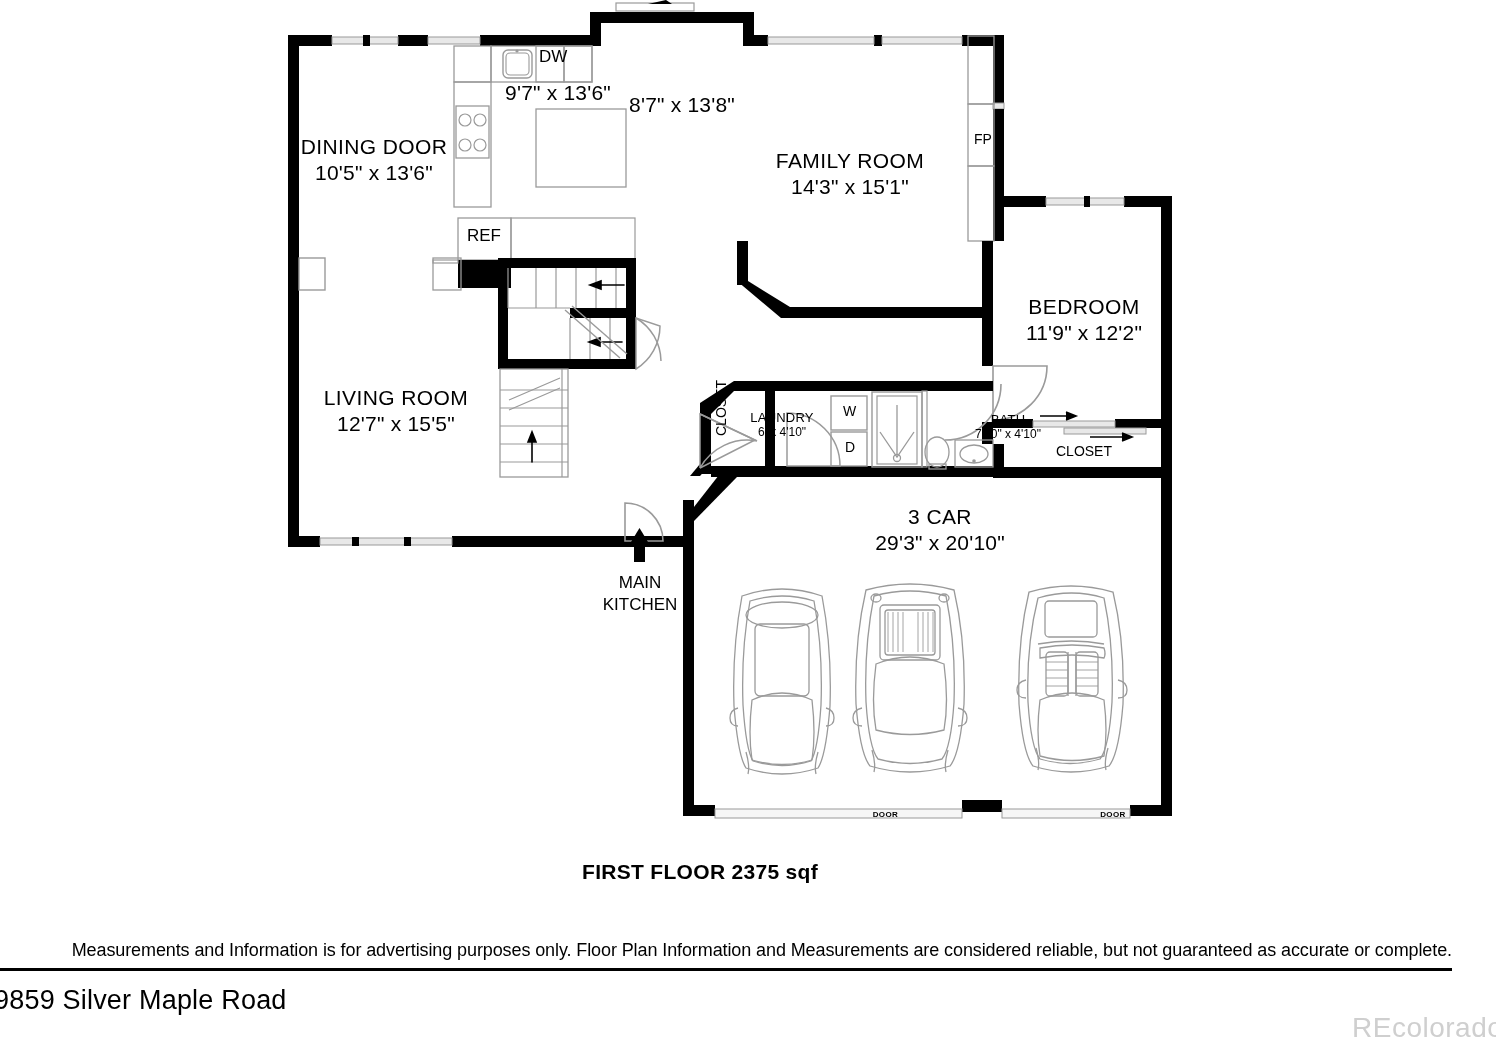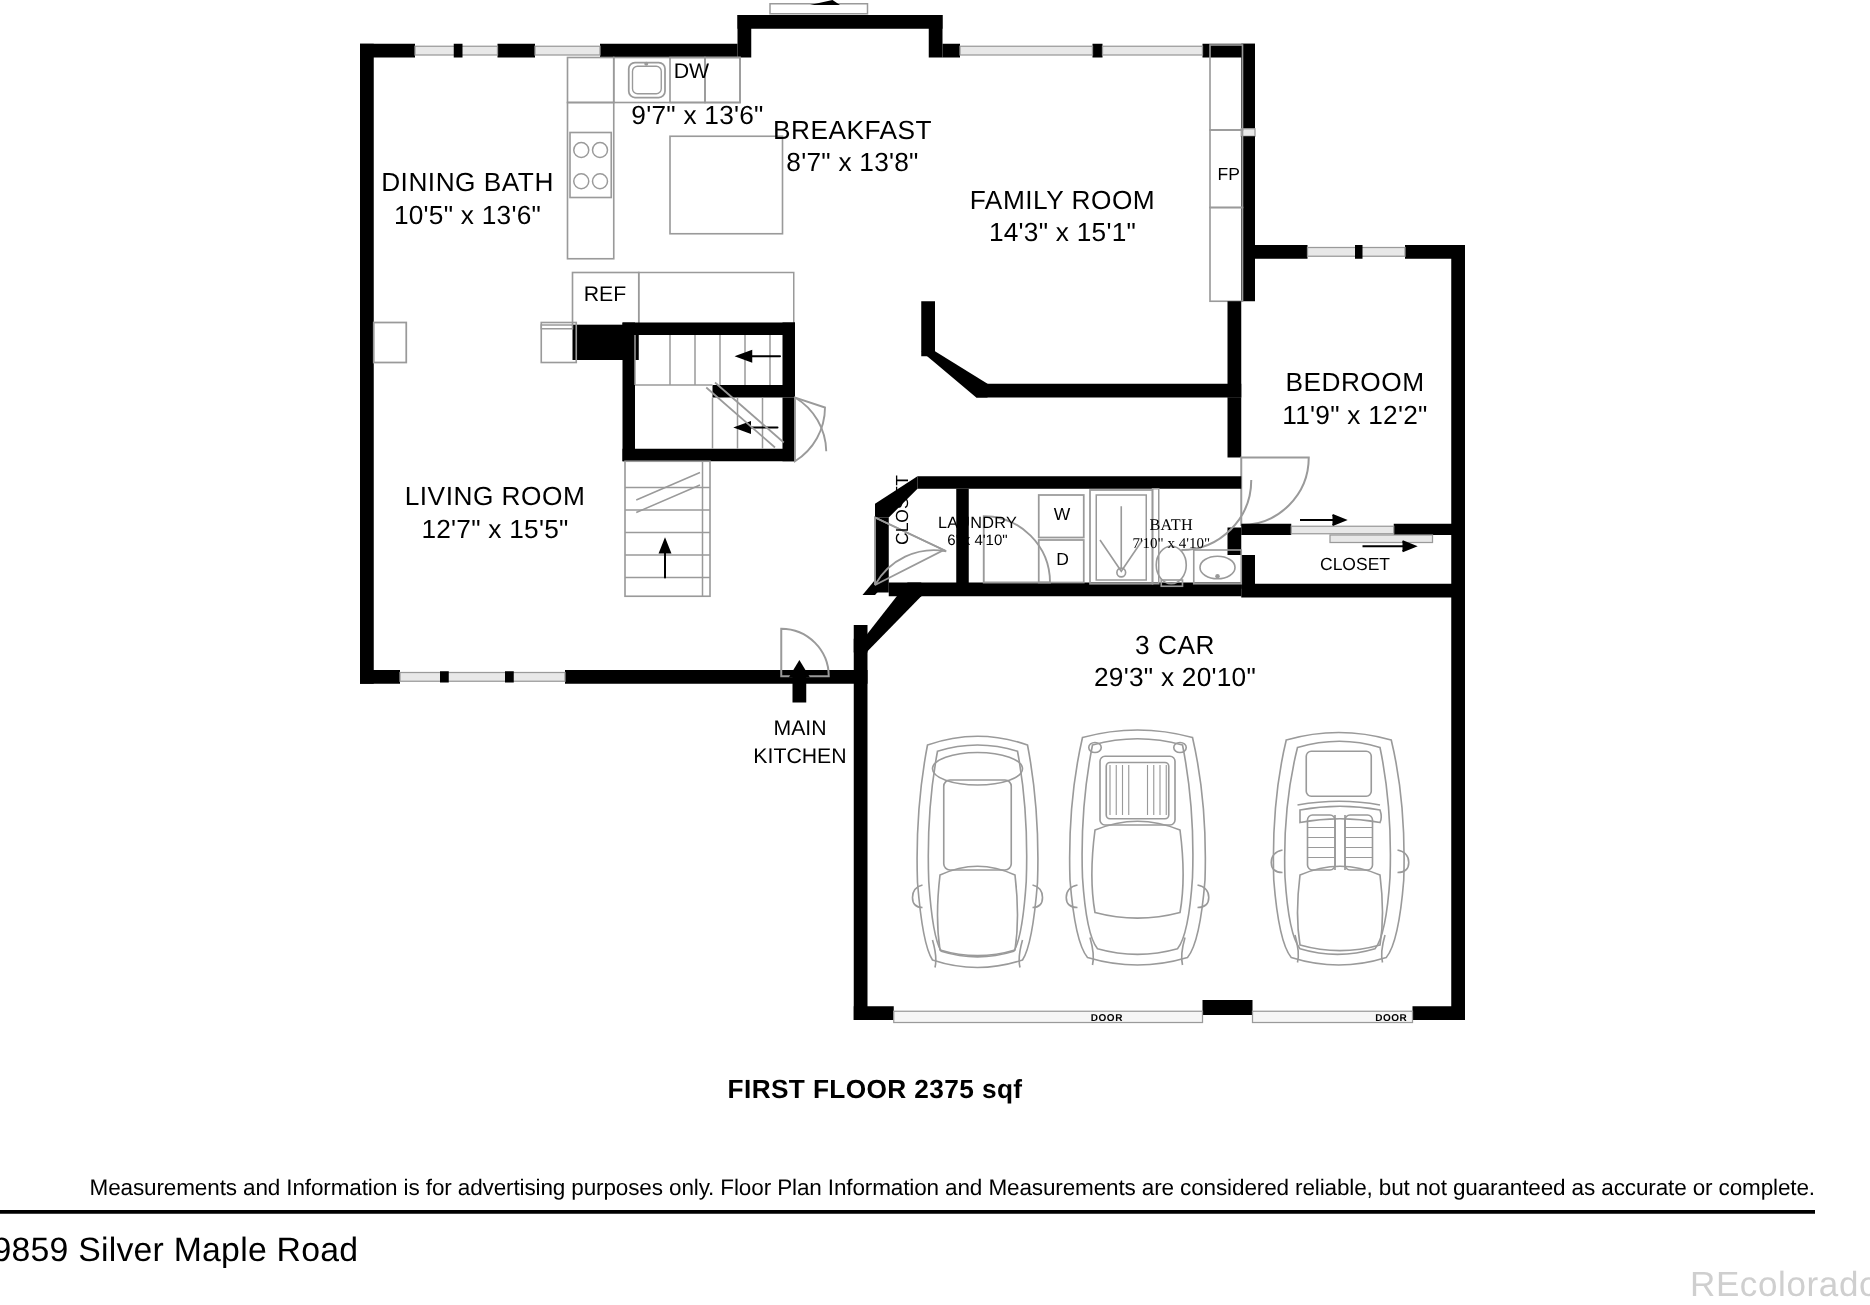--- a/index.html
+++ b/index.html
@@ -291,26 +291,25 @@
       <path d="M1036 748 q4 14 2 22 M1108 748 q-4 14 -2 22"></path>
     </g>
   </g>
 </svg>
 
 <div class="txt room" style="left:418px;top:80px;width:280px;">
   <div class="dim">9'7" x 13'6"</div>
 </div>
 
 <div class="txt room" style="left:234px;top:134px;width:280px;">
-  <div class="name">DINING BATH</div>
+  <div class="name">DINING DOOR</div>
   <div class="dim">10'5" x 13'6"</div>
 </div>
 
 <div class="txt room" style="left:542px;top:92px;width:280px;">
-  <div class="name">BREAKFAST</div>
   <div class="dim">8'7" x 13'8"</div>
 </div>
 
 <div class="txt room" style="left:710px;top:148px;width:280px;">
   <div class="name">FAMILY ROOM</div>
   <div class="dim">14'3" x 15'1"</div>
 </div>
 
 <div class="txt room" style="left:256px;top:385px;width:280px;">
   <div class="name">LIVING ROOM</div>
@@ -320,21 +319,21 @@
 <div class="txt room" style="left:944px;top:294px;width:280px;">
   <div class="name">BEDROOM</div>
   <div class="dim">11'9" x 12'2"</div>
 </div>
 
 <div class="txt small-room" style="left:722px;top:410px;width:120px;">
   <div class="name">LAUNDRY</div>
   <div class="dim">6' x 4'10"</div>
 </div>
 
-<div class="txt small-room" style="left:877px;top:412px;width:120px;font-family:Liberation Serif, serif;">
+<div class="txt small-room" style="left:948px;top:412px;width:120px;">
   <div class="name">BATH</div>
   <div class="dim">7'10" x 4'10"</div>
 </div>
 
 <div class="txt room" style="left:800px;top:504px;width:280px;">
   <div class="name">3 CAR</div>
   <div class="dim">29'3" x 20'10"</div>
 </div>
 
 <div class="txt tag" style="left:539px;top:47px;">DW</div>

